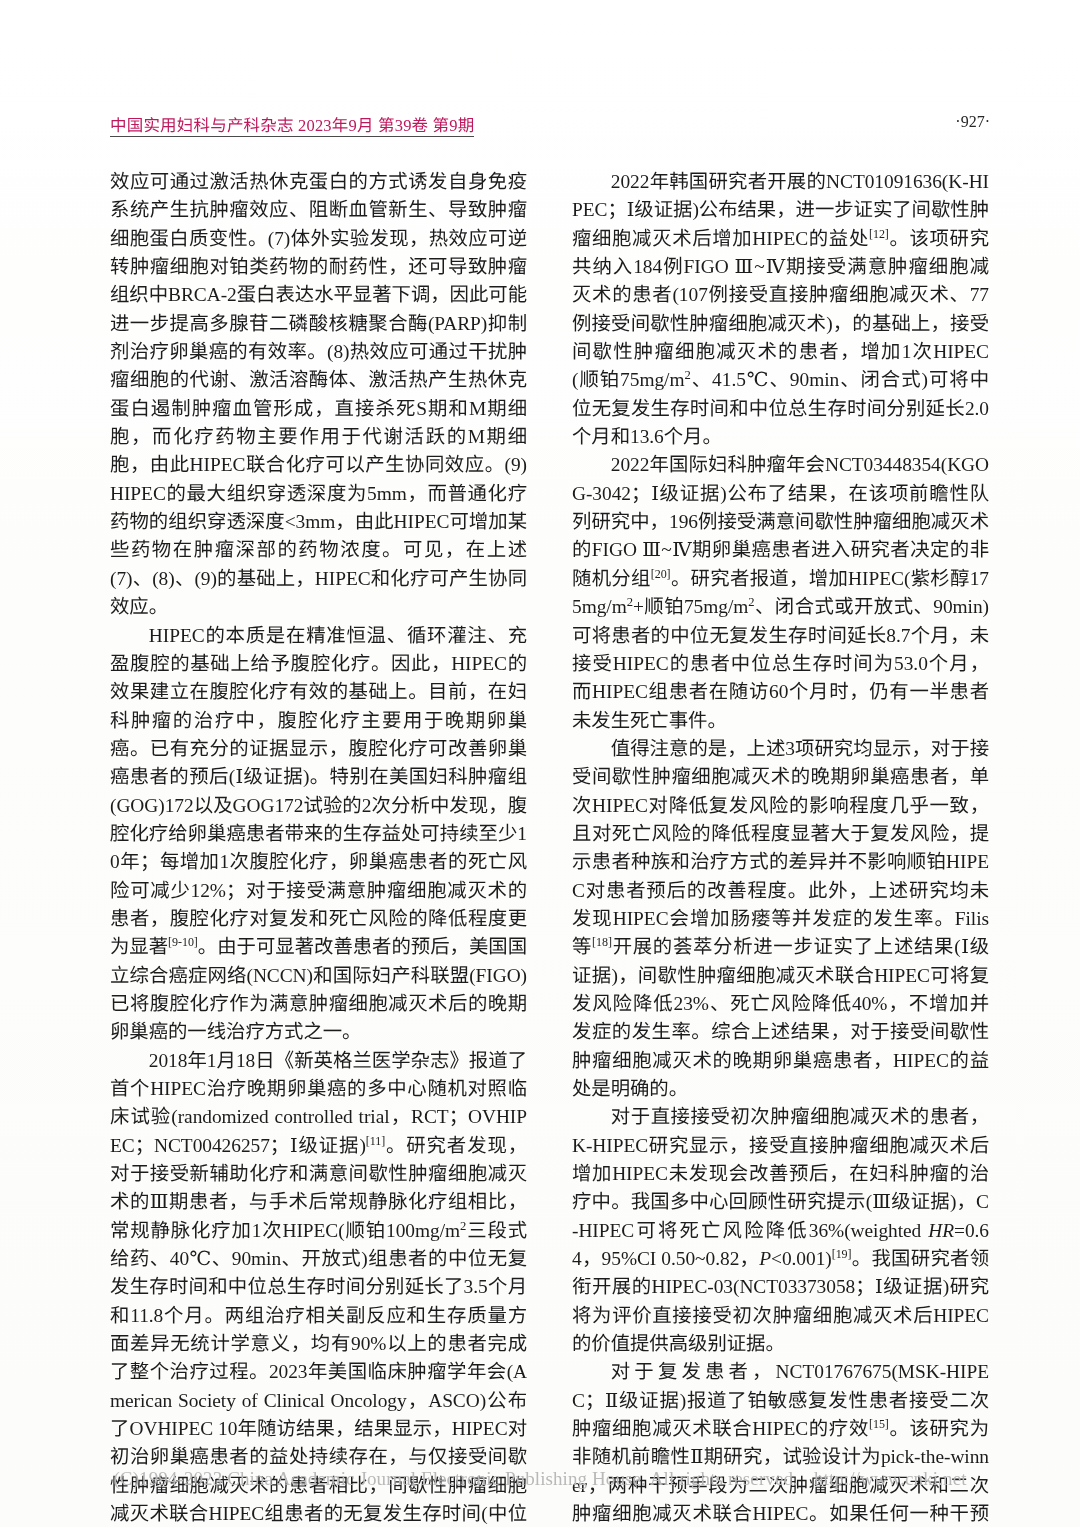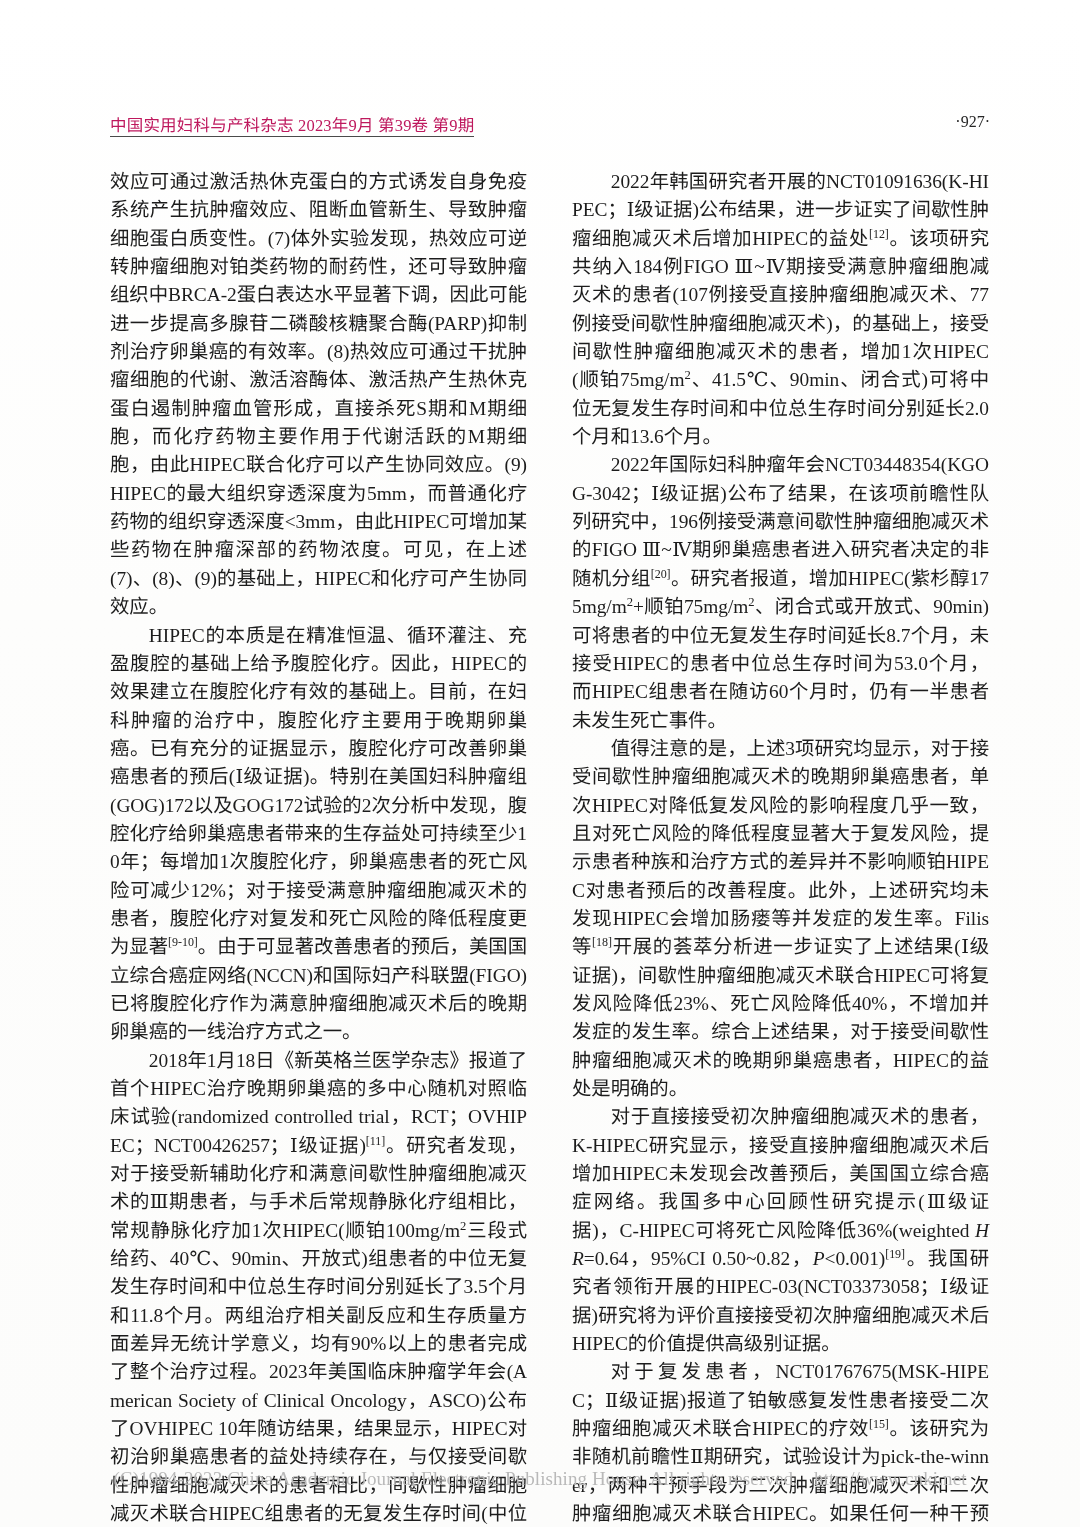--- a/index.html
+++ b/index.html
@@ -120,21 +120,21 @@
 
     <div class="col">
 
 
       <p class="para"><span>2022年韩国研究者开展的NCT01091636(K-HIPEC；Ⅰ级证据)公布结果，进一步证实了间歇性肿瘤细胞减灭术后增加HIPEC的益处</span><sup>[12]</sup><span>。该项研究共纳入184例FIGO Ⅲ~Ⅳ期接受满意肿瘤细胞减灭术的患者(107例接受直接肿瘤细胞减灭术、77例接受间歇性肿瘤细胞减灭术)，的基础上，接受间歇性肿瘤细胞减灭术的患者，增加1次HIPEC(顺铂75mg/m</span><span class="sup2">2</span><span>、41.5℃、90min、闭合式)可将中位无复发生存时间和中位总生存时间分别延长2.0个月和13.6个月。</span></p>
 
       <p class="para"><span>2022年国际妇科肿瘤年会NCT03448354(KGOG-3042；Ⅰ级证据)公布了结果，在该项前瞻性队列研究中，196例接受满意间歇性肿瘤细胞减灭术的FIGO Ⅲ~Ⅳ期卵巢癌患者进入研究者决定的非随机分组</span><sup>[20]</sup><span>。研究者报道，增加HIPEC(紫杉醇175mg/m</span><span class="sup2">2</span><span>+顺铂75mg/m</span><span class="sup2">2</span><span>、闭合式或开放式、90min)可将患者的中位无复发生存时间延长8.7个月，未接受HIPEC的患者中位总生存时间为53.0个月，而HIPEC组患者在随访60个月时，仍有一半患者未发生死亡事件。</span></p>
 
       <p class="para"><span>值得注意的是，上述3项研究均显示，对于接受间歇性肿瘤细胞减灭术的晚期卵巢癌患者，单次HIPEC对降低复发风险的影响程度几乎一致，且对死亡风险的降低程度显著大于复发风险，提示患者种族和治疗方式的差异并不影响顺铂HIPEC对患者预后的改善程度。此外，上述研究均未发现HIPEC会增加肠瘘等并发症的发生率。Filis 等</span><sup>[18]</sup><span>开展的荟萃分析进一步证实了上述结果(Ⅰ级证据)，间歇性肿瘤细胞减灭术联合HIPEC可将复发风险降低23%、死亡风险降低40%，不增加并发症的发生率。综合上述结果，对于接受间歇性肿瘤细胞减灭术的晚期卵巢癌患者，HIPEC的益处是明确的。</span></p>
 
-      <p class="para"><span>对于直接接受初次肿瘤细胞减灭术的患者，K-HIPEC研究显示，接受直接肿瘤细胞减灭术后增加HIPEC未发现会改善预后，美国国立综合癌症网络。我国多中心回顾性研究提示(Ⅲ级证据)，C-HIPEC可将死亡风险降低36%(weighted </span><span class="ital">HR</span><span>=0.64，95%CI 0.50~0.82，</span><span class="ital">P</span><span>&lt;0.001)</span><sup>[19]</sup><span>。我国研究者领衔开展的HIPEC-03(NCT03373058；Ⅰ级证据)研究将为评价直接接受初次肿瘤细胞减灭术后HIPEC的价值提供高级别证据。</span></p>
+      <p class="para"><span>对于直接接受初次肿瘤细胞减灭术的患者，K-HIPEC研究显示，接受直接肿瘤细胞减灭术后增加HIPEC未发现会改善预后，在妇科肿瘤的治疗中。我国多中心回顾性研究提示(Ⅲ级证据)，C-HIPEC可将死亡风险降低36%(weighted </span><span class="ital">HR</span><span>=0.64，95%CI 0.50~0.82，</span><span class="ital">P</span><span>&lt;0.001)</span><sup>[19]</sup><span>。我国研究者领衔开展的HIPEC-03(NCT03373058；Ⅰ级证据)研究将为评价直接接受初次肿瘤细胞减灭术后HIPEC的价值提供高级别证据。</span></p>
 
       <p class="para"><span>对于复发患者，NCT01767675(MSK-HIPEC；Ⅱ级证据)报道了铂敏感复发性患者接受二次肿瘤细胞减灭术联合HIPEC的疗效</span><sup>[15]</sup><span>。该研究为非随机前瞻性Ⅱ期研究，试验设计为pick-the-winner，两种干预手段为二次肿瘤细胞减灭术和二次肿瘤细胞减灭术联合HIPEC。如果任何一种干预手段可将24个月无复发生存率由25.5%提高至40%，则认为该方法有应用价值。最终结果提示，两种干预手段的疗效均未达到预设目标，在进一步比较时，与二次肿瘤</span></p>
 
     </div>
   </div>
 </div>
 
 <div class="footer">
   <span>(C)1994-2023 China Academic Journal Electronic Publishing House. All rights reserved.</span><span class="url">http://www.cnki.net</span>
 </div>

